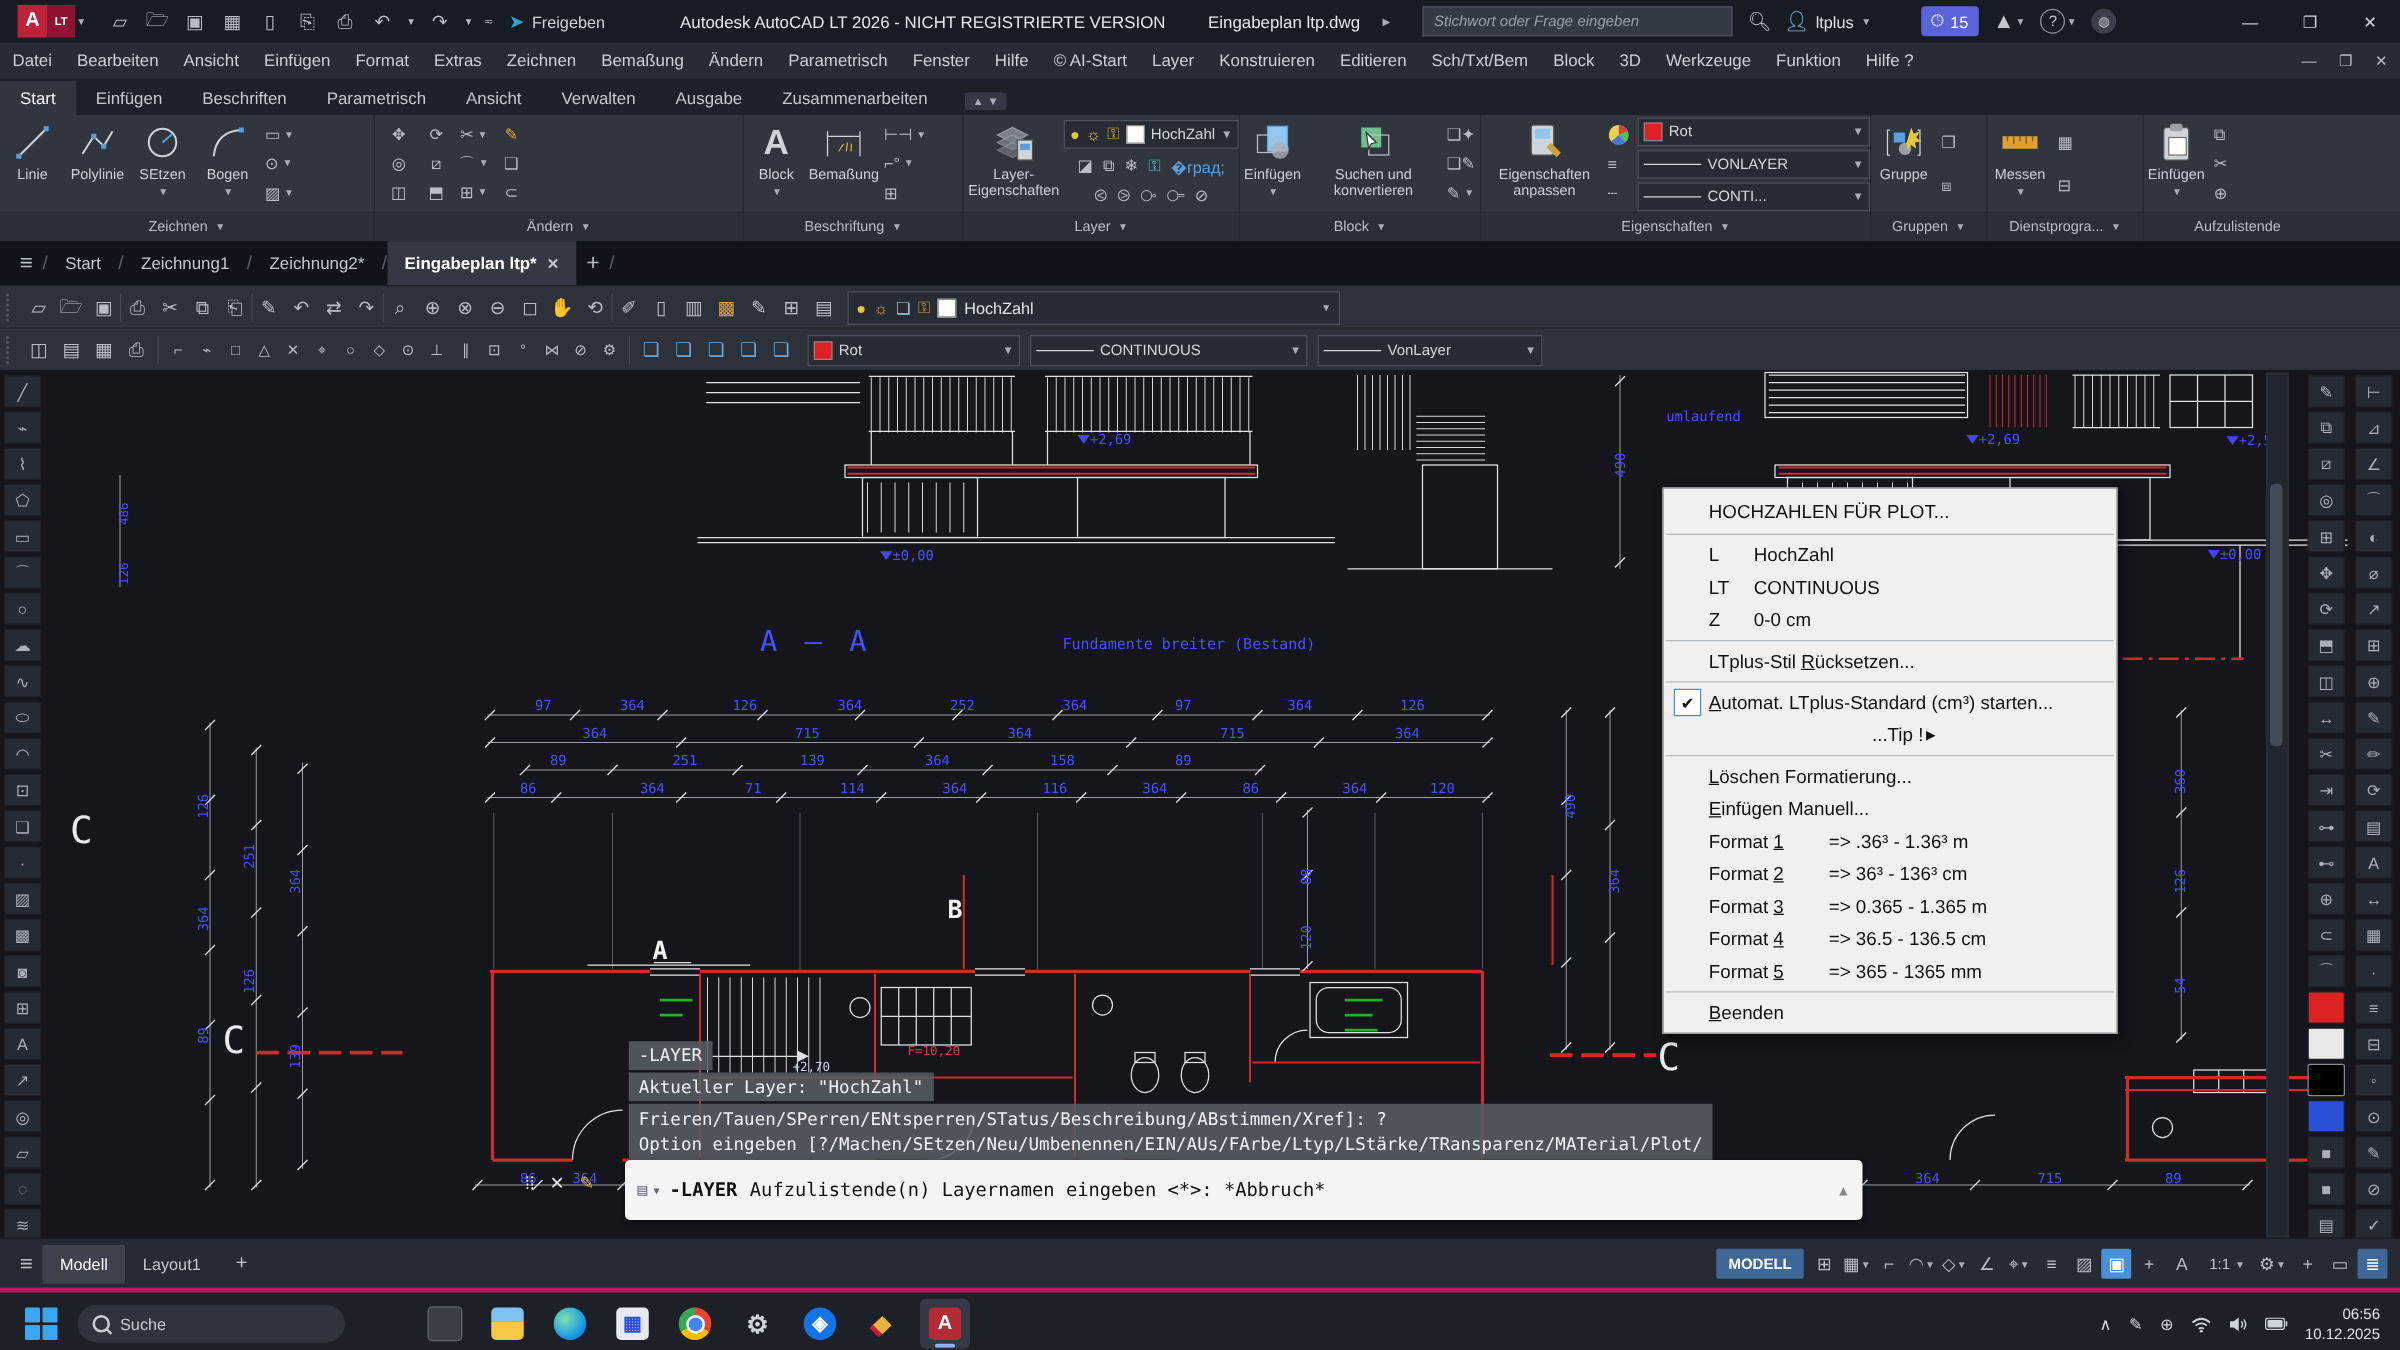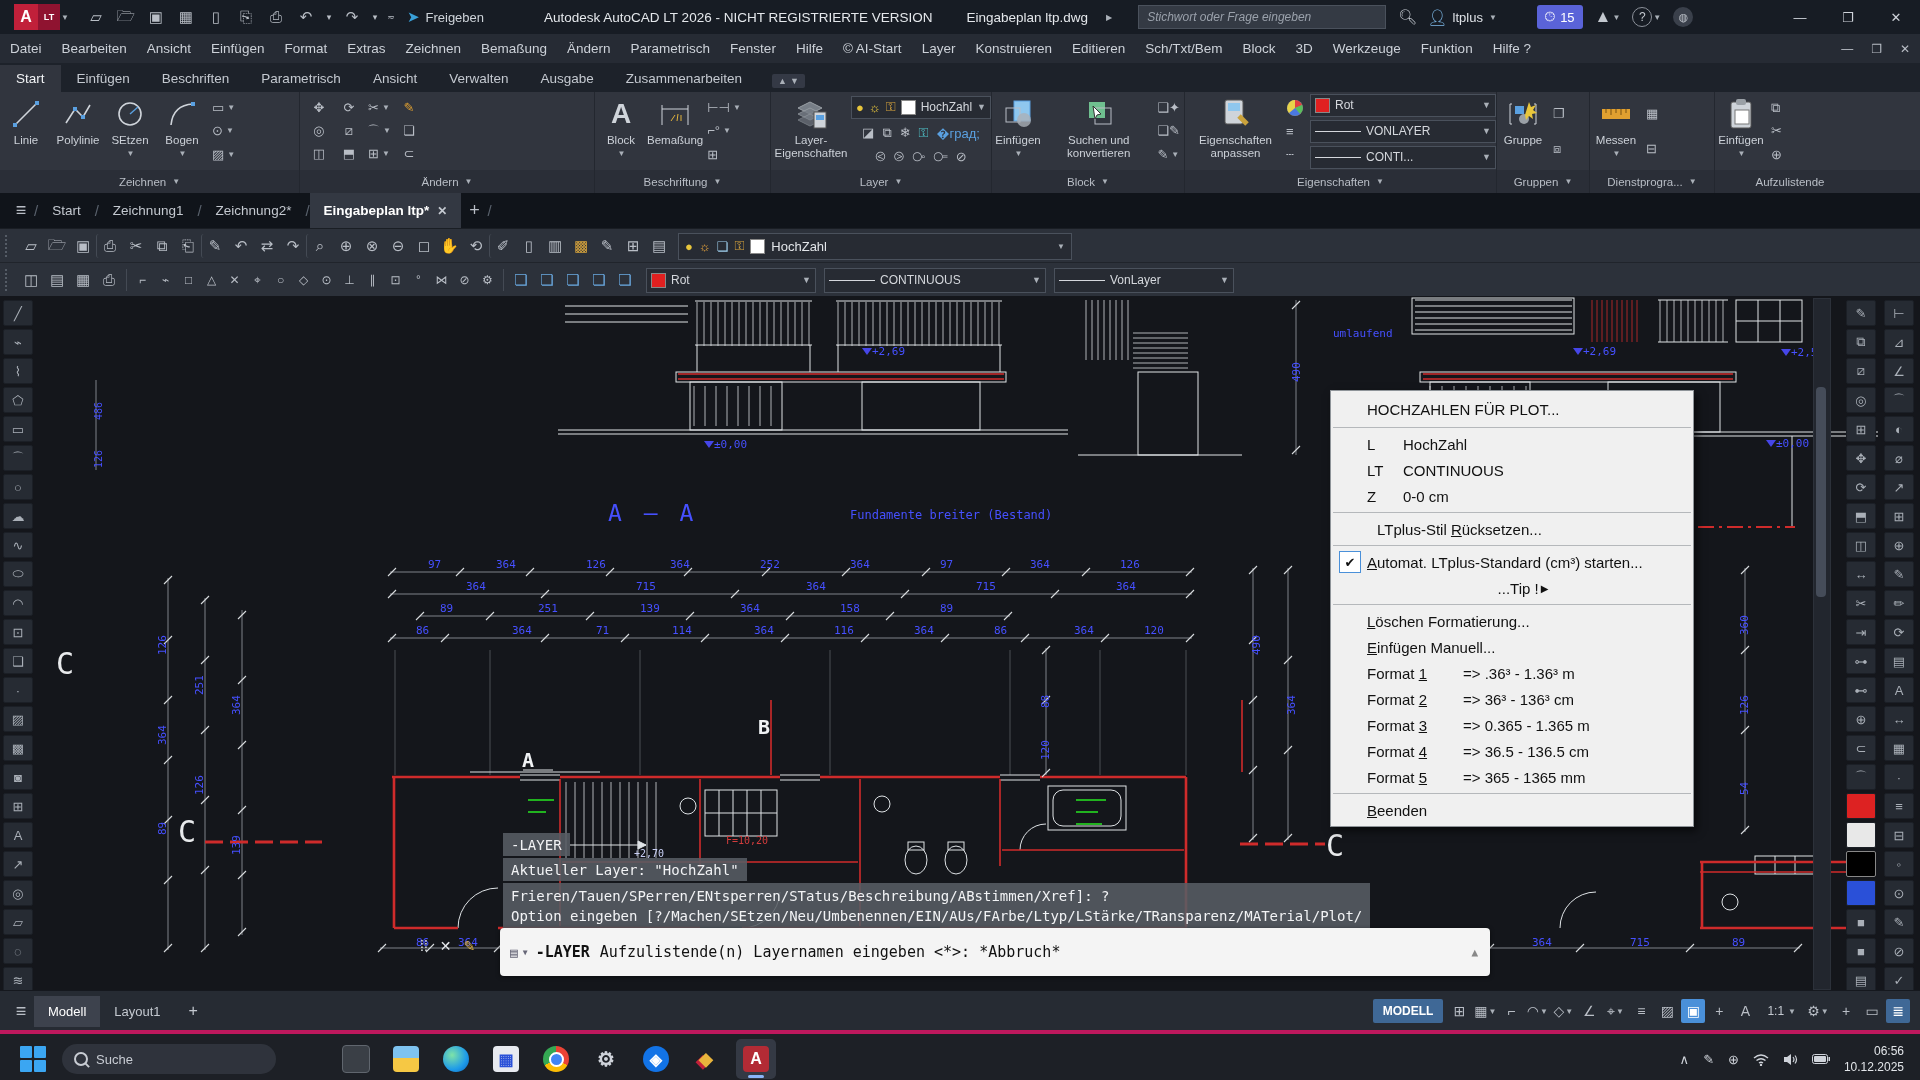--- a/index.html
+++ b/index.html
@@ -925,21 +925,21 @@
   <span style="margin-left:auto;margin-right:12px;color:#888;font-size:11px;">▲</span>
 </div>
 
 <div id="ctxMenu" class="abs">
     <div class="cmTitle">HOCHZAHLEN FÜR PLOT...</div>
     <div class="cmSep"></div>
     <div class="cmItem"><span class="cmKey">L</span><span>HochZahl</span></div>
     <div class="cmItem"><span class="cmKey">LT</span><span>CONTINUOUS</span></div>
     <div class="cmItem"><span class="cmKey">Z</span><span>0-0 cm</span></div>
     <div class="cmSep"></div>
-    <div class="cmItem" style="position: relative; margin-left: 10px;"><span>LTplus-Stil <u>R</u>ücksetzen...</span></div>
+    <div class="cmItem" style="position: relative;"><span>LTplus-Stil <u>R</u>ücksetzen...</span></div>
     <div class="cmSep"></div>
     <div class="cmItem" style="position: relative;"><span class="cmCheckBox">✔</span><span><u>A</u>utomat. LTplus-Standard (cm³) starten...</span></div>
     <div class="cmItem cmRight">...Tip !<span class="arrowR">▶</span></div>
     <div class="cmSep"></div>
     <div class="cmItem" style="position: relative;"><span><u>L</u>öschen Formatierung...</span></div>
     <div class="cmItem" style="position: relative;"><span><u>E</u>infügen Manuell...</span></div>
     <div class="cmItem" style="position: relative;"><span><span class="cmFmtKey">Format <u>1</u></span>=&gt; .36³ - 1.36³ m</span></div>
     <div class="cmItem" style="position: relative;"><span><span class="cmFmtKey">Format <u>2</u></span>=&gt; 36³ - 136³ cm</span></div>
     <div class="cmItem" style="position: relative;"><span><span class="cmFmtKey">Format <u>3</u></span>=&gt; 0.365 - 1.365 m</span></div>
     <div class="cmItem" style="position: relative;"><span><span class="cmFmtKey">Format <u>4</u></span>=&gt; 36.5 - 136.5 cm</span></div>

